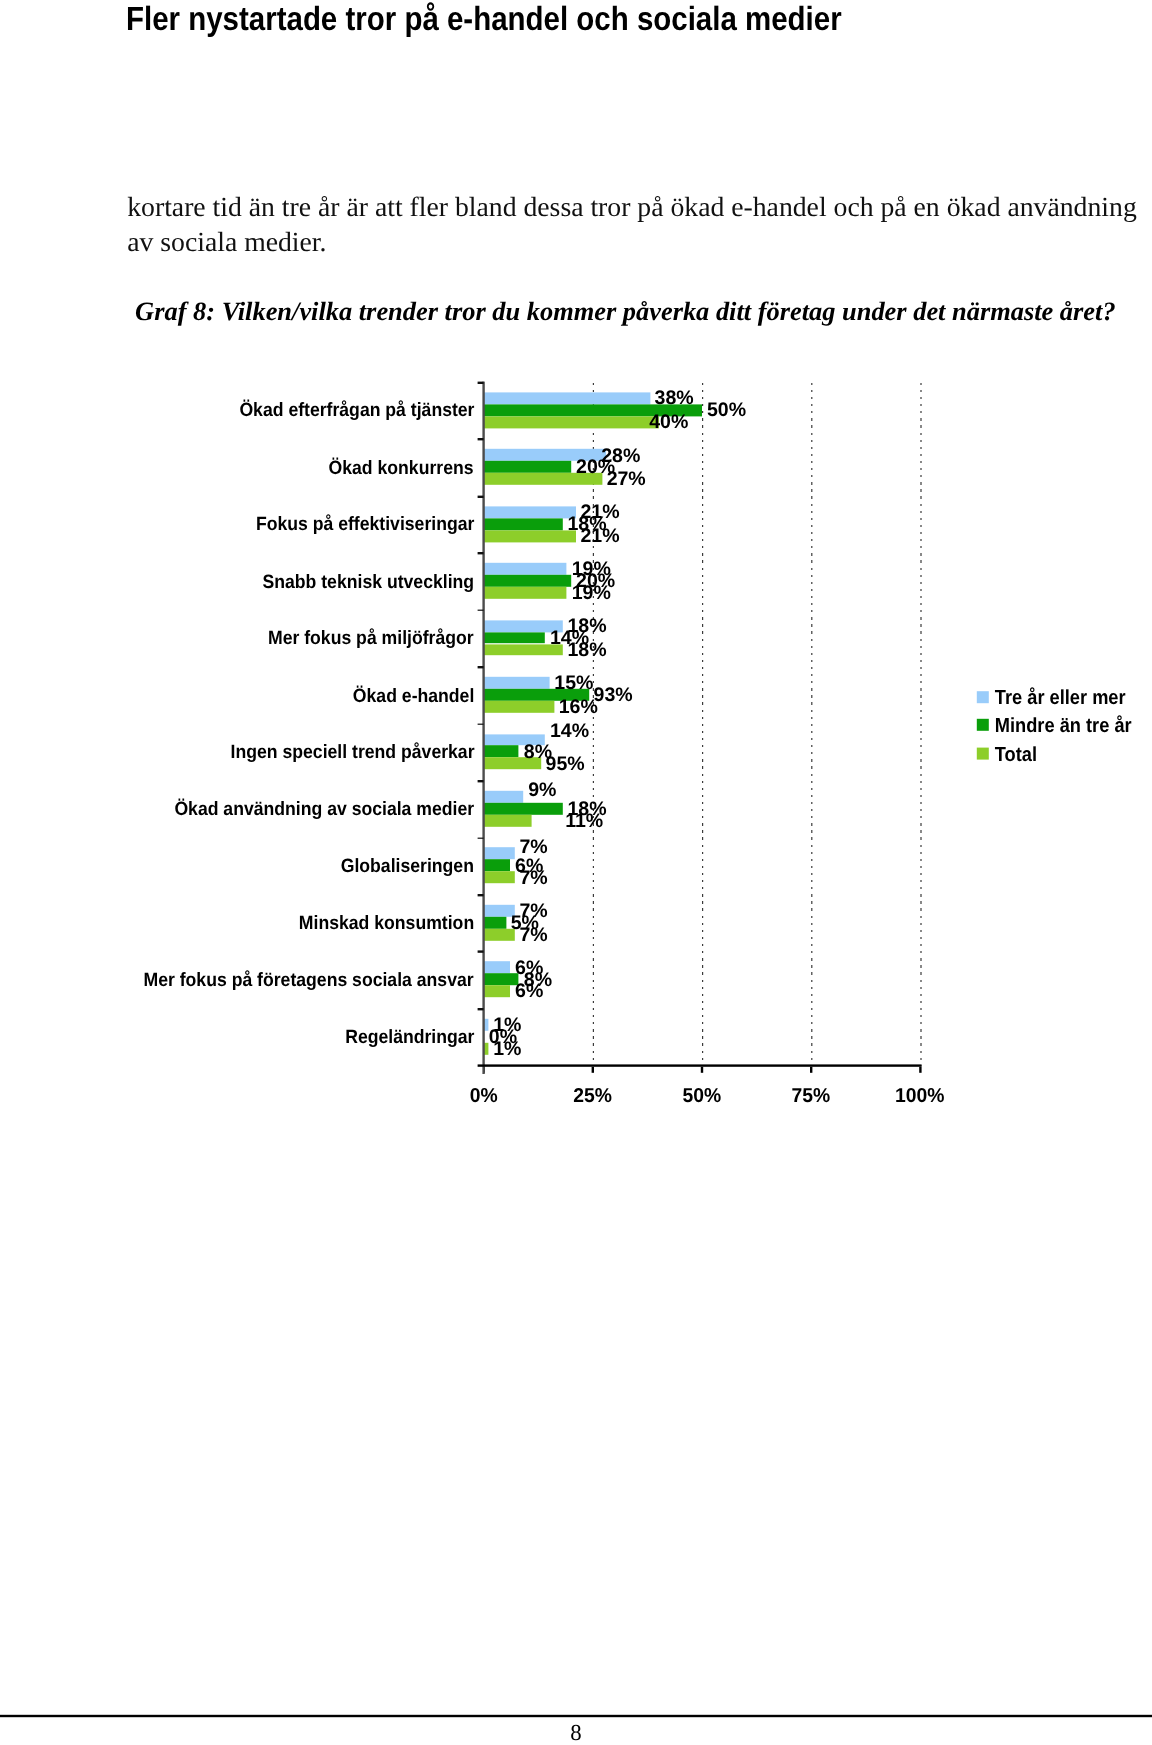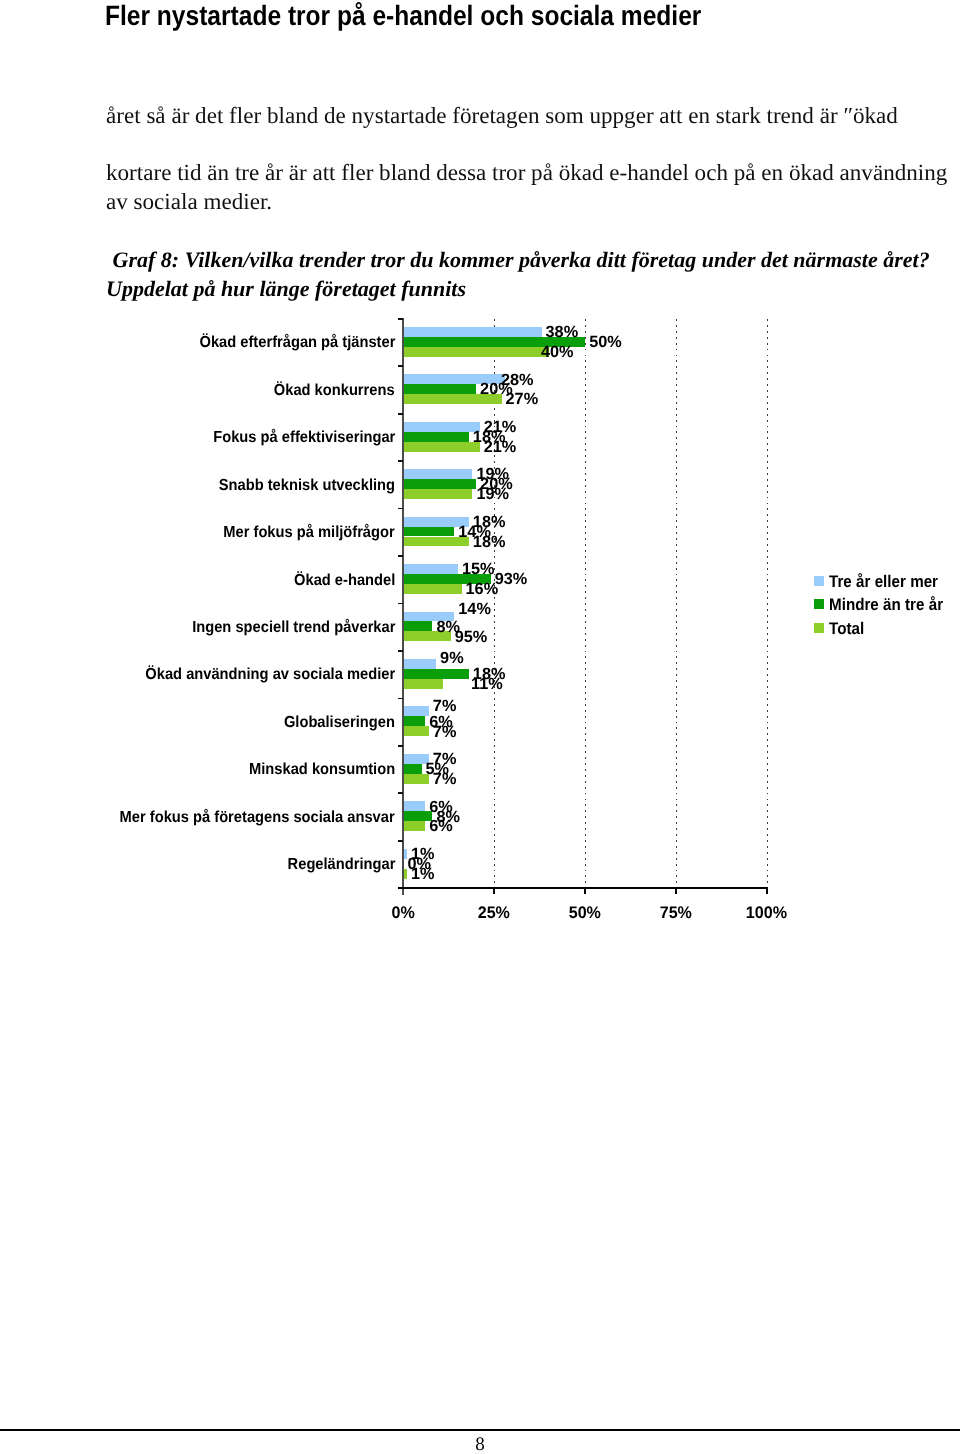--- a/index.html
+++ b/index.html
@@ -41,28 +41,27 @@
   .legend-text{position:absolute;font-weight:bold;font-size:16.9px;color:#000;white-space:nowrap;
                line-height:16.9px;transform:scaleX(0.9);transform-origin:left top;}
 </style>
 </head>
 <body>
 
 <div class="page">
   <h1 id="heading">Fler nystartade tror på e-handel och sociala medier</h1>
   <p id="body-par">
     <br>
-    <span>året så är det fler bland de nystartade företagen som uppger att en stark trend är ″ökad</span><br>
+    <br>
     <br>
     <span>kortare tid än tre år är att fler bland dessa tror på ökad e-handel och på en ökad användning</span><br>
     <span>av sociala medier.</span>
   </p>
   <p id="caption">
     <span class="l1">Graf 8: Vilken/vilka trender tror du kommer påverka ditt företag under det närmaste året?</span><br>
-    <span>Uppdelat på hur länge företaget funnits</span>
   </p>
   <div id="chart">
       <div class="gridline" style="left:494.07px;top:318.90px;height:569.30px"></div>
       <div class="gridline" style="left:584.95px;top:318.90px;height:569.30px"></div>
       <div class="gridline" style="left:675.82px;top:318.90px;height:569.30px"></div>
       <div class="gridline" style="left:766.70px;top:318.90px;height:569.30px"></div>
       <div class="axis-y" style="left:401.90px;top:318.40px;height:576.80px"></div>
       <div class="ytick" style="left:397.80px;top:317.95px"></div>
       <div class="ytick" style="left:397.80px;top:365.40px"></div>
       <div class="ytick" style="left:397.80px;top:412.85px"></div>

